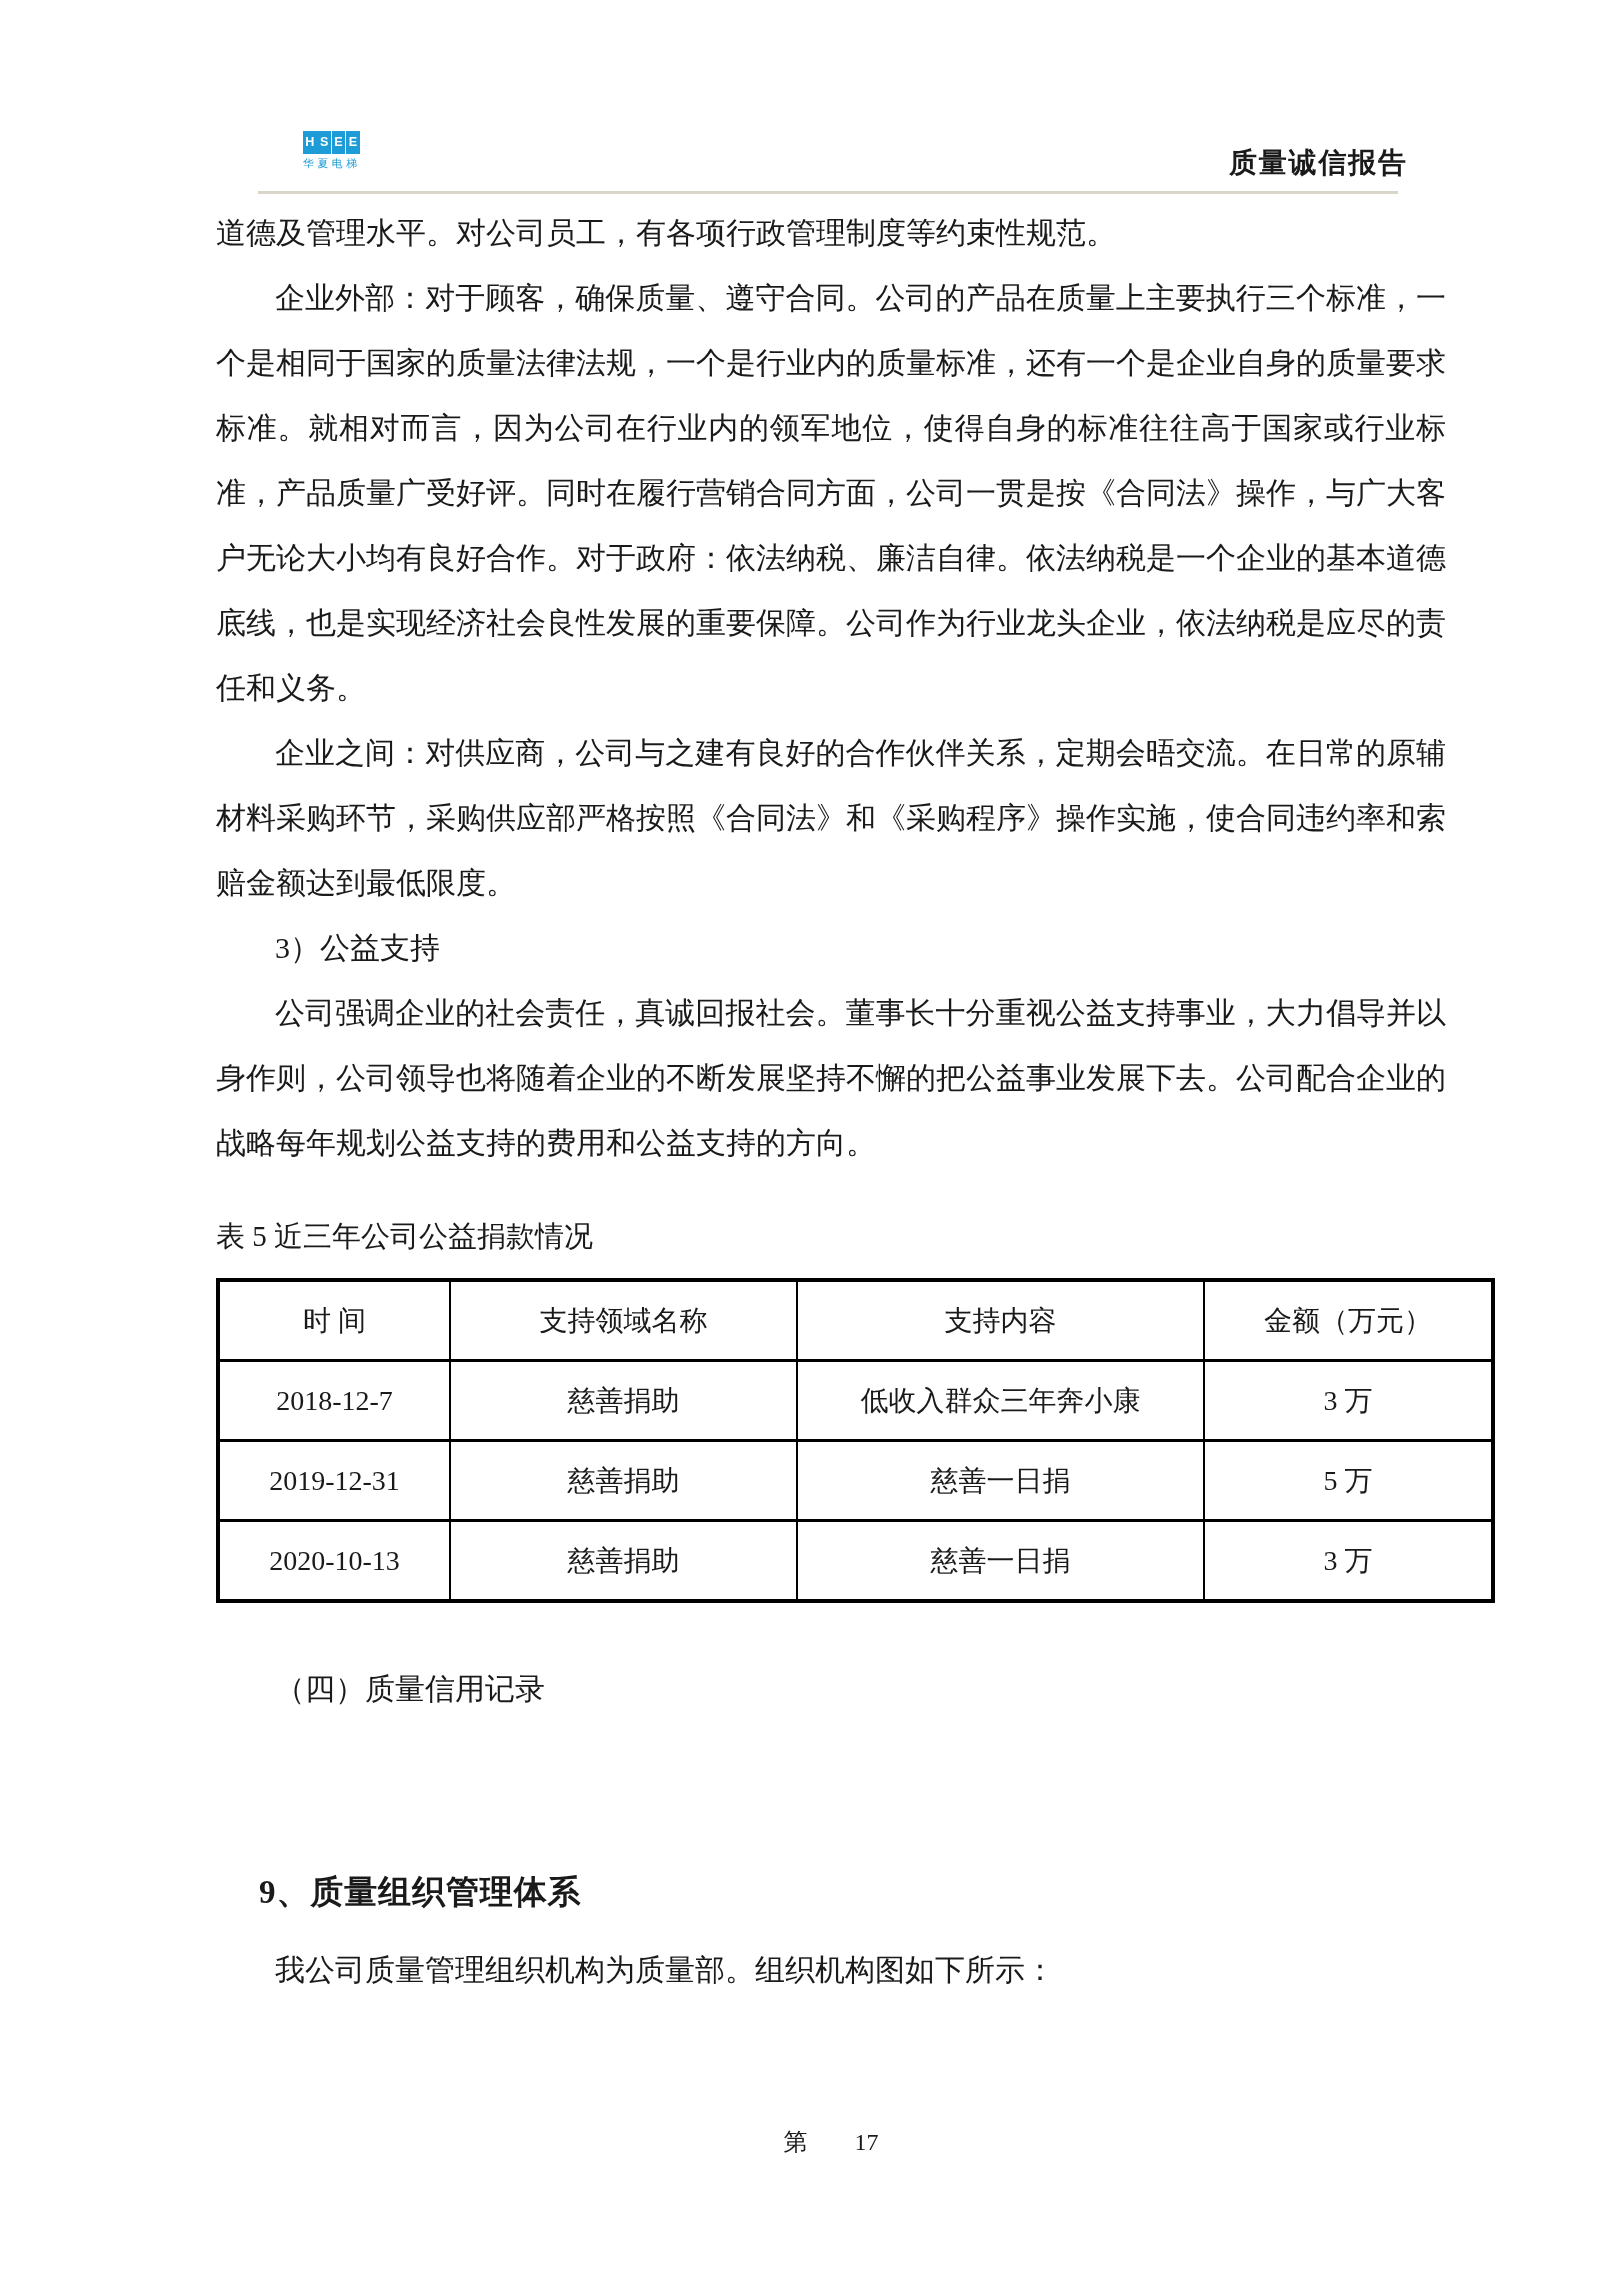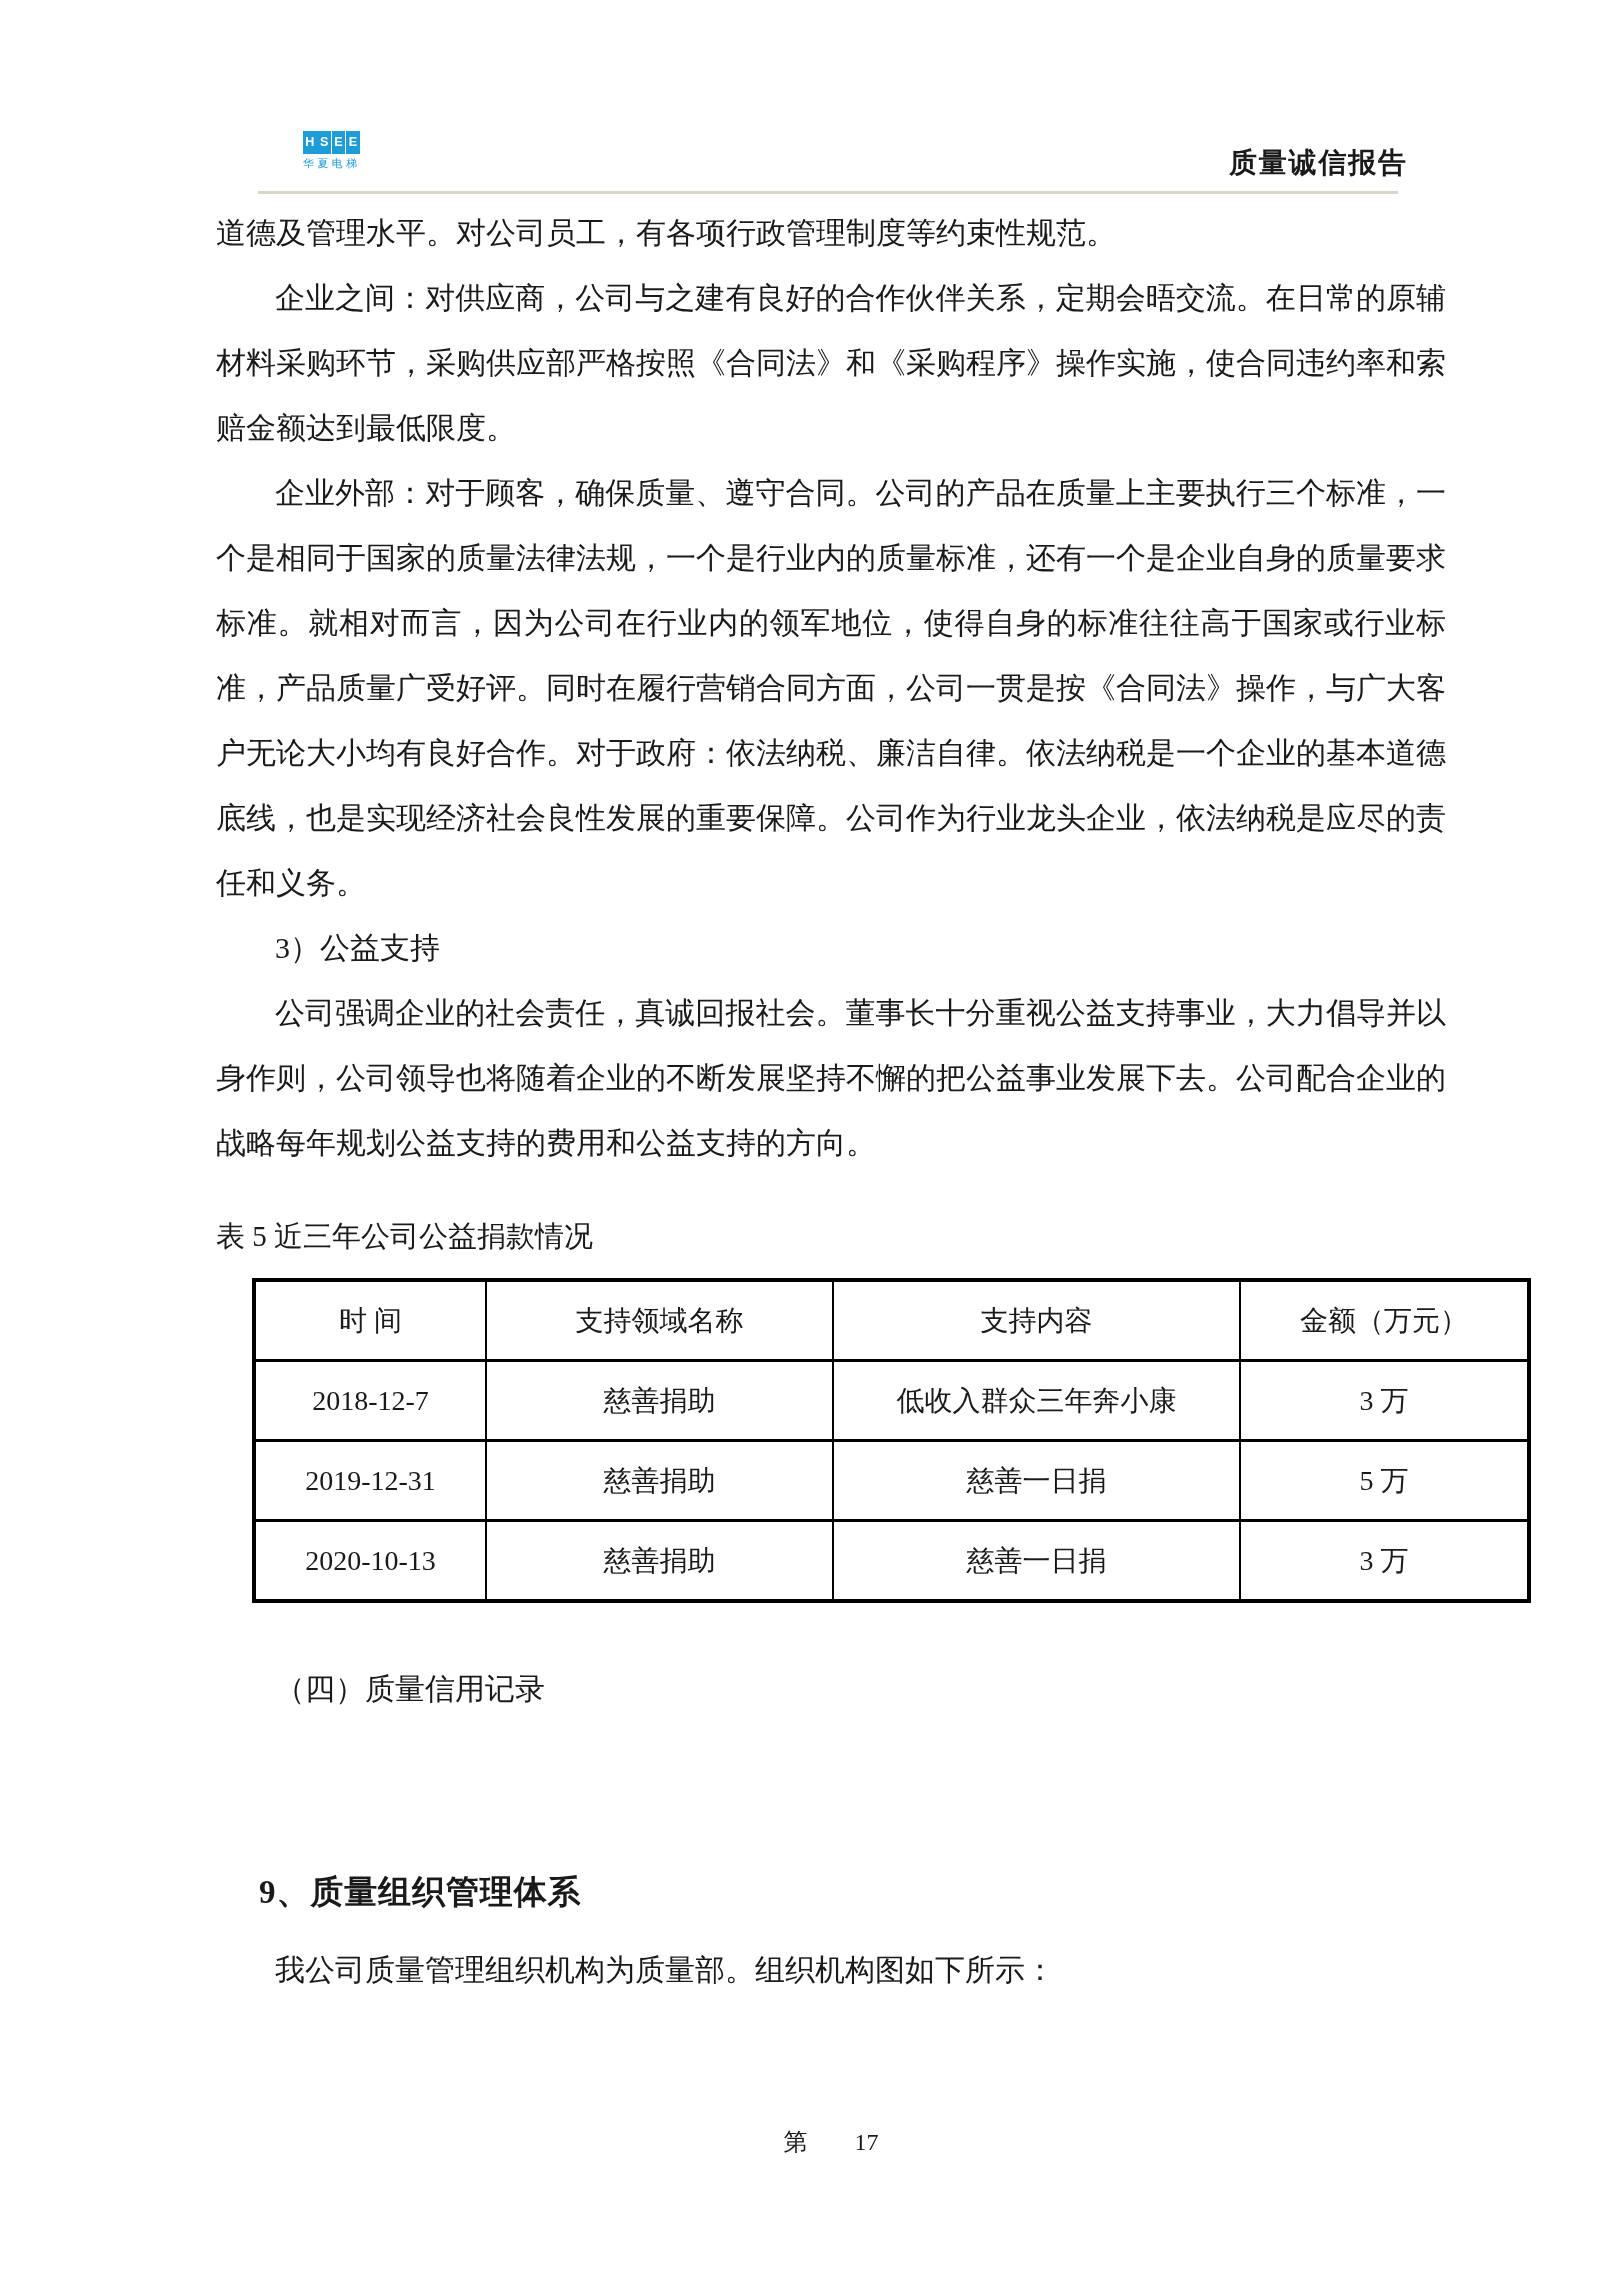--- a/index.html
+++ b/index.html
@@ -51,21 +51,21 @@
     position:absolute;left:216px;top:1278px;
     border-collapse:collapse;table-layout:fixed;
     width:1275px;
   }
   .donation-table td{
     border-left:2.7px solid #000;border-right:2.7px solid #000;
     border-top:3.6px solid #000;border-bottom:3.6px solid #000;
     height:77px;text-align:center;vertical-align:middle;
     font-size:28px;padding:0;
   }
-  .donation-table{border:4.5px solid #000;margin-left:36px;}
+  .donation-table{border:4.5px solid #000;}
   .col-time{width:232px;}
   .col-field{width:347px;}
   .col-content{width:407px;}
   .col-amount{width:289px;}
   
   #after-table{top:1656px;}
   .section-heading{
     position:absolute;left:259px;top:1870px;
     font-size:33px;font-weight:bold;letter-spacing:0.9px;white-space:nowrap;
   }
@@ -89,22 +89,22 @@
       <div class="logo-tile">E</div>
       <div class="logo-tile">E</div>
     </div>
     <div class="logo-sub">华夏电梯</div>
   </div>
   <div class="header-title">质量诚信报告</div>
   <div class="header-rule"></div>
 
   <div class="body-block" id="main-text">
     <p>道德及管理水平。对公司员工，有各项行政管理制度等约束性规范。</p>
+    <p class="indent">企业外部：对于顾客，确保质量、遵守合同。公司的产品在质量上主要执行三个标准，一个是相同于国家的质量法律法规，一个是行业内的质量标准，还有一个是企业自身的质量要求标准。就相对而言，因为公司在行业内的领军地位，使得自身的标准往往高于国家或行业标准，产品质量广受好评。同时在履行营销合同方面，公司一贯是按《合同法》操作，与广大客户无论大小均有良好合作。对于政府：依法纳税、廉洁自律。依法纳税是一个企业的基本道德底线，也是实现经济社会良性发展的重要保障。公司作为行业龙头企业，依法纳税是应尽的责任和义务。</p>
     <p class="indent">企业之间：对供应商，公司与之建有良好的合作伙伴关系，定期会晤交流。在日常的原辅材料采购环节，采购供应部严格按照《合同法》和《采购程序》操作实施，使合同违约率和索赔金额达到最低限度。</p>
-    <p class="indent">企业外部：对于顾客，确保质量、遵守合同。公司的产品在质量上主要执行三个标准，一个是相同于国家的质量法律法规，一个是行业内的质量标准，还有一个是企业自身的质量要求标准。就相对而言，因为公司在行业内的领军地位，使得自身的标准往往高于国家或行业标准，产品质量广受好评。同时在履行营销合同方面，公司一贯是按《合同法》操作，与广大客户无论大小均有良好合作。对于政府：依法纳税、廉洁自律。依法纳税是一个企业的基本道德底线，也是实现经济社会良性发展的重要保障。公司作为行业龙头企业，依法纳税是应尽的责任和义务。</p>
     <p class="indent">3）公益支持</p>
     <p class="indent">公司强调企业的社会责任，真诚回报社会。董事长十分重视公益支持事业，大力倡导并以身作则，公司领导也将随着企业的不断发展坚持不懈的把公益事业发展下去。公司配合企业的战略每年规划公益支持的费用和公益支持的方向。</p>
   </div>
 
   <div class="table-caption">表 5 近三年公司公益捐款情况</div>
 
   <table class="donation-table">
     <colgroup>
       <col class="col-time">
         <col class="col-field">

